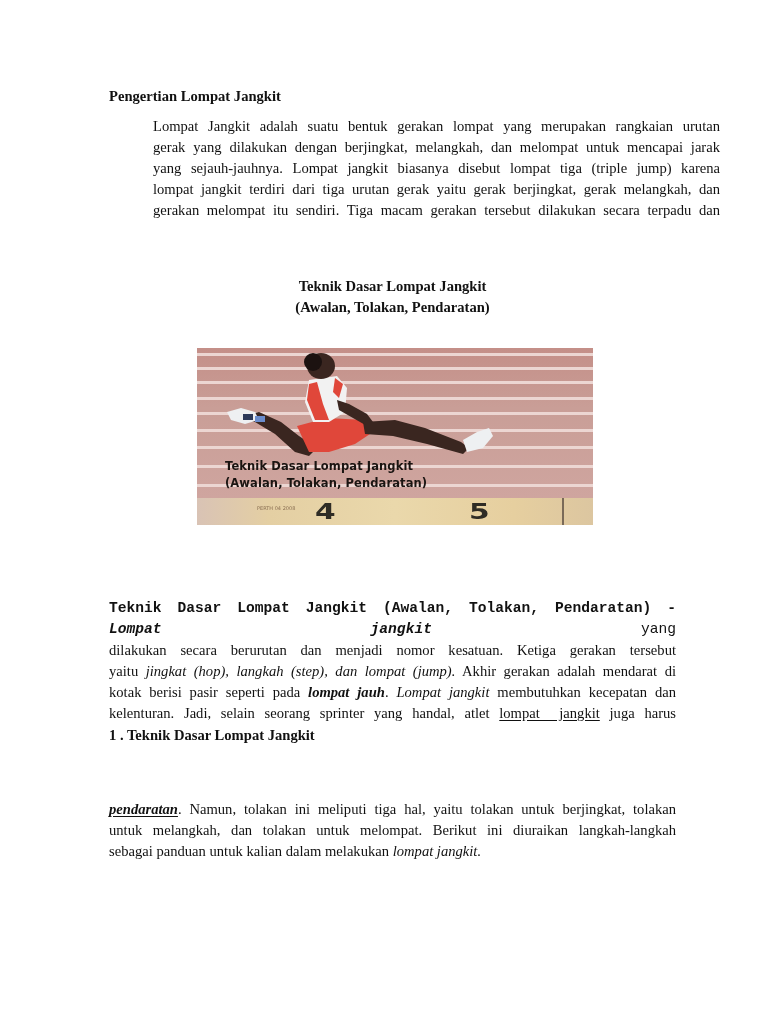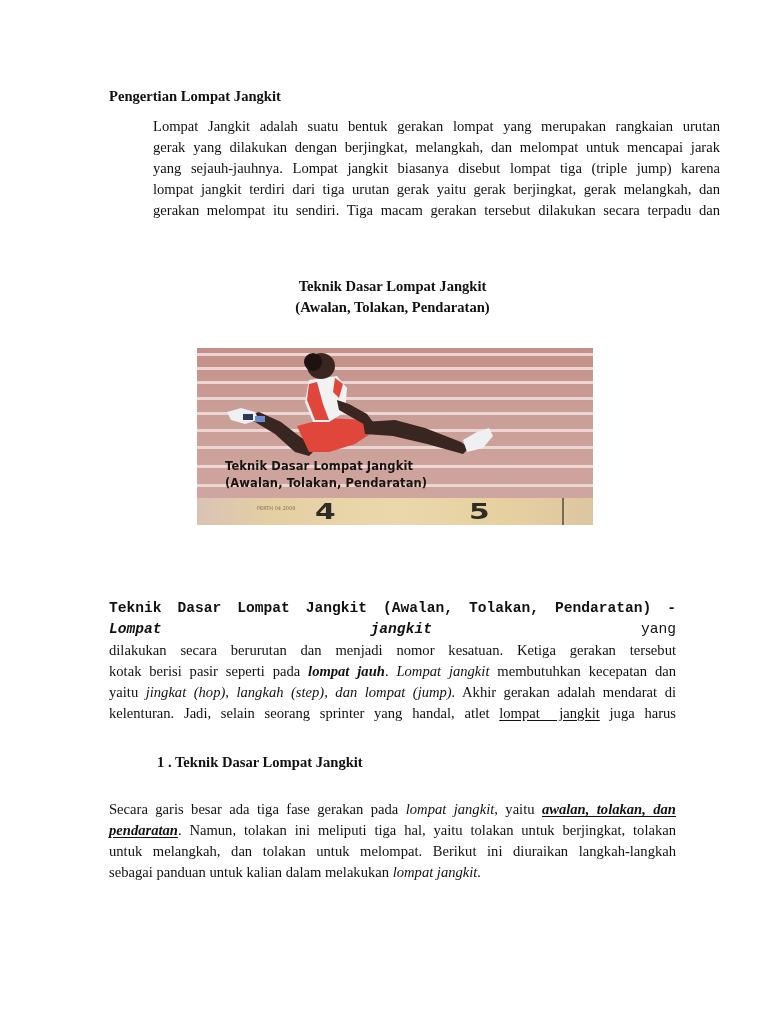--- a/index.html
+++ b/index.html
@@ -179,27 +179,26 @@
     <div class="board"></div>
     <div class="board-small">PERTH 04 2008</div>
     <div class="board-num" style="left:118px;">4</div>
     <div class="board-num" style="left:272px;">5</div>
     <div class="board-post"></div>
   </div>
 
   <div class="abs" style="top:598px;">
     <div class="p" style="text-align-last:justify;font-family:Liberation Mono, monospace;"><span class="b">Teknik Dasar Lompat Jangkit (Awalan, Tolakan, Pendaratan) - </span><span class="bi">Lompat jangkit</span><span> yang</span></div>
     <div class="p" style="text-align-last:justify;">dilakukan secara berurutan dan menjadi nomor kesatuan. Ketiga gerakan tersebut</div>
+    <div class="p" style="text-align-last:justify;"><span>yaitu </span><span class="i">jingkat (hop), langkah (step), dan lompat (jump).</span><span> Akhir gerakan adalah mendarat di</span></div>
     <div class="p" style="text-align-last:justify;"><span>kotak berisi pasir seperti pada </span><span class="bi">lompat jauh</span><span>. </span><span class="i">Lompat jangkit</span><span> membutuhkan kecepatan dan</span></div>
-    <div class="p" style="text-align-last:justify;"><span>yaitu </span><span class="i">jingkat (hop), langkah (step), dan lompat (jump).</span><span> Akhir gerakan adalah mendarat di</span></div>
     <div class="p" style="text-align-last:justify;"><span>kelenturan. Jadi, selain seorang sprinter yang handal, atlet </span><span class="u" style="white-space:pre;">lompat  jangkit</span><span> juga harus</span></div>
   </div>
 
-  <div class="abs h" style="top:752px;margin-left:48px;">1 . Teknik Dasar Lompat Jangkit</div>
+  <div class="abs h" style="top:725px;">1 . Teknik Dasar Lompat Jangkit</div>
 
   <div class="abs" style="top:799px;">
-    <div class="p" style="text-align-last:justify;"><span>Secara garis besar ada tiga fase gerakan pada </span><span class="i">lompat jangkit</span><span>, yaitu </span><span class="bi u">awalan, tolakan, dan</span></div>
     <div class="p" style="text-align-last:justify;"><span class="bi u">pendaratan</span><span>. Namun, tolakan ini meliputi tiga hal, yaitu tolakan untuk berjingkat, tolakan</span></div>
     <div class="p" style="text-align-last:justify;">untuk melangkah, dan tolakan untuk melompat. Berikut ini diuraikan langkah-langkah</div>
     <div class="p"><span>sebagai panduan untuk kalian dalam melakukan </span><span class="i">lompat jangkit.</span></div>
   </div>
 
 </div>
 
 </body></html>

